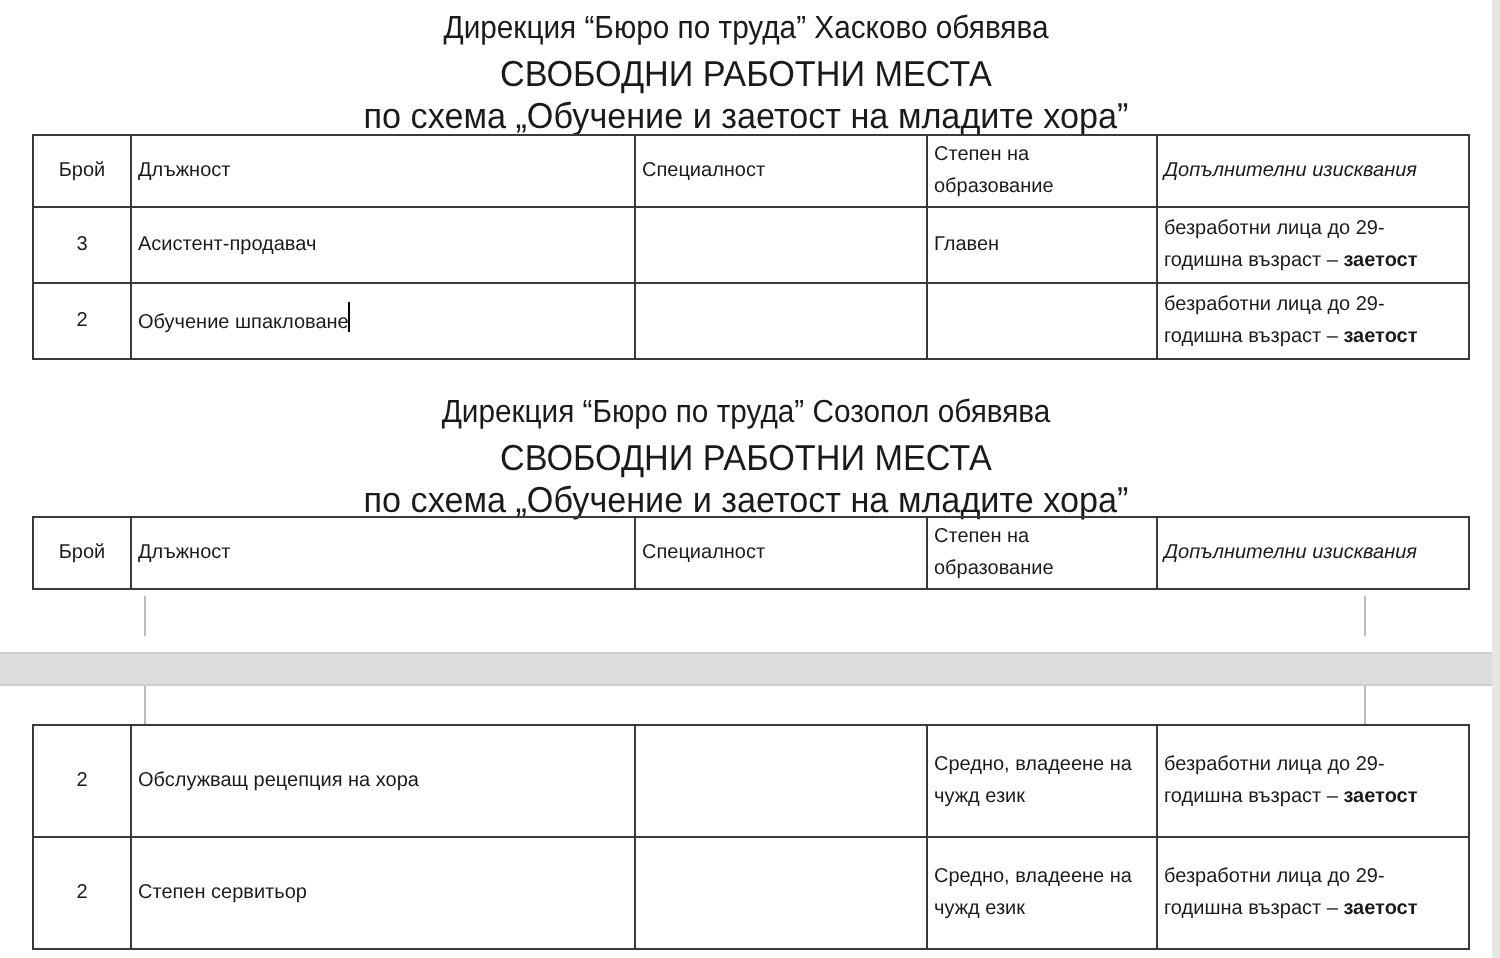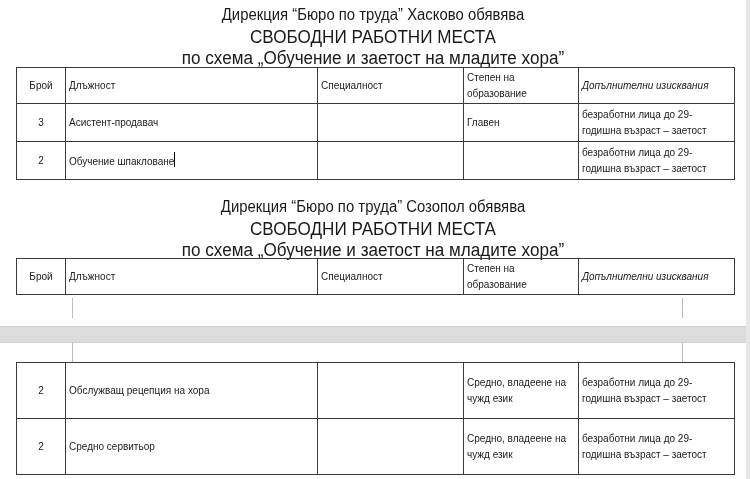--- a/index.html
+++ b/index.html
@@ -18,21 +18,21 @@
   .h-line3 { font-size:18px; transform:scaleX(0.95); }
 
   table.jobs { position:absolute; left:16px; width:718px; border-collapse:collapse; table-layout:fixed; }
   table.jobs td { border:1.5px solid #3a3a3a; padding:0 3px; vertical-align:middle; font-size:10px;
                   overflow:hidden; line-height:16px; }
   col.c1 { width:49px; } col.c2 { width:252px; } col.c3 { width:146px; } col.c4 { width:115px; } col.c5 { width:156px; }
   td.num { text-align:center; }
   td.top { vertical-align:top; }
   td.small { font-size:10px; line-height:12px; vertical-align:top; padding-top:2px; }
   td.hdr-small { font-size:9.5px; vertical-align:top; padding-top:2px;font-style:italic; }
-  .bold { font-weight:normal;text-align:center; }
+  .bold { font-weight:bold;text-align:center; }
   .cursor { display:inline-block; width:1px; height:15px; background:#000; vertical-align:-2px; }
 
   .corner { position:absolute; width:14px; height:20px; }
   .corner.bl { border-right:1px solid #bbb; }
   .corner.br { border-left:1px solid #bbb; }
 </style>
 </head>
 <body>
 
 <div class="page page1">
@@ -117,21 +117,21 @@
     <tbody>
         <tr style="height:56px;">
       <td class="num">2</td>
       <td>Обслужващ рецепция на хора</td>
       <td></td>
       <td class="top" style="padding-top:1px;">Средно, владеене на чужд език</td>
       <td class="small"><span>безработни лица до 29-годишна възраст – </span><span class="bold">заетост</span></td>
     </tr>
     <tr style="height:56px;">
       <td class="num">2</td>
-      <td>Средно сервитьор</td>
+      <td>Степен сервитьор</td>
       <td></td>
       <td class="top" style="padding-top:1px;">Средно, владеене на чужд език</td>
       <td class="small"><span>безработни лица до 29-годишна възраст – </span><span class="bold">заетост</span></td>
     </tr>
   </tbody>
     </table>
 </div>
 
 <div class="right-edge"></div>
 

